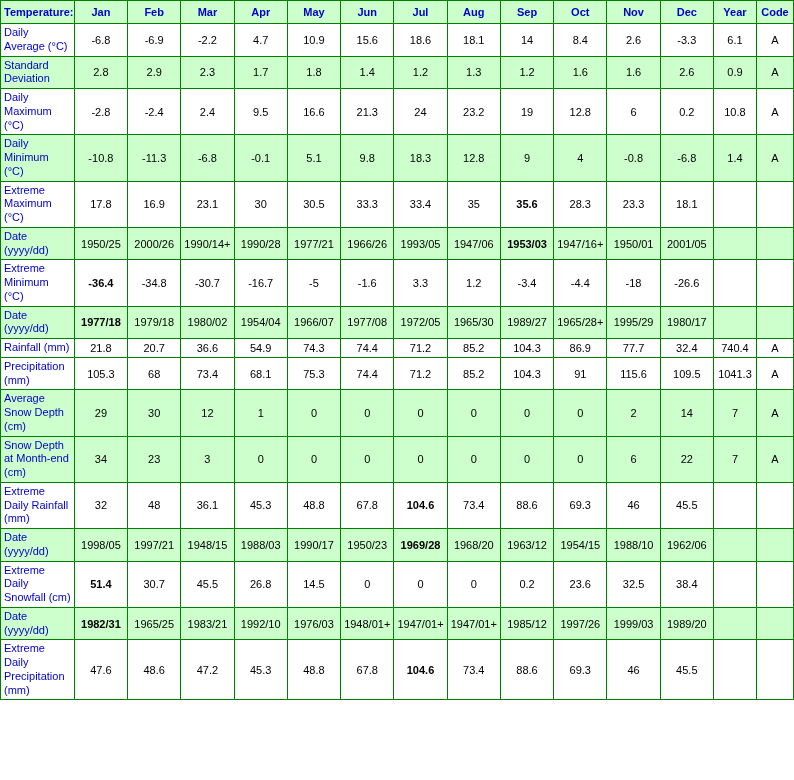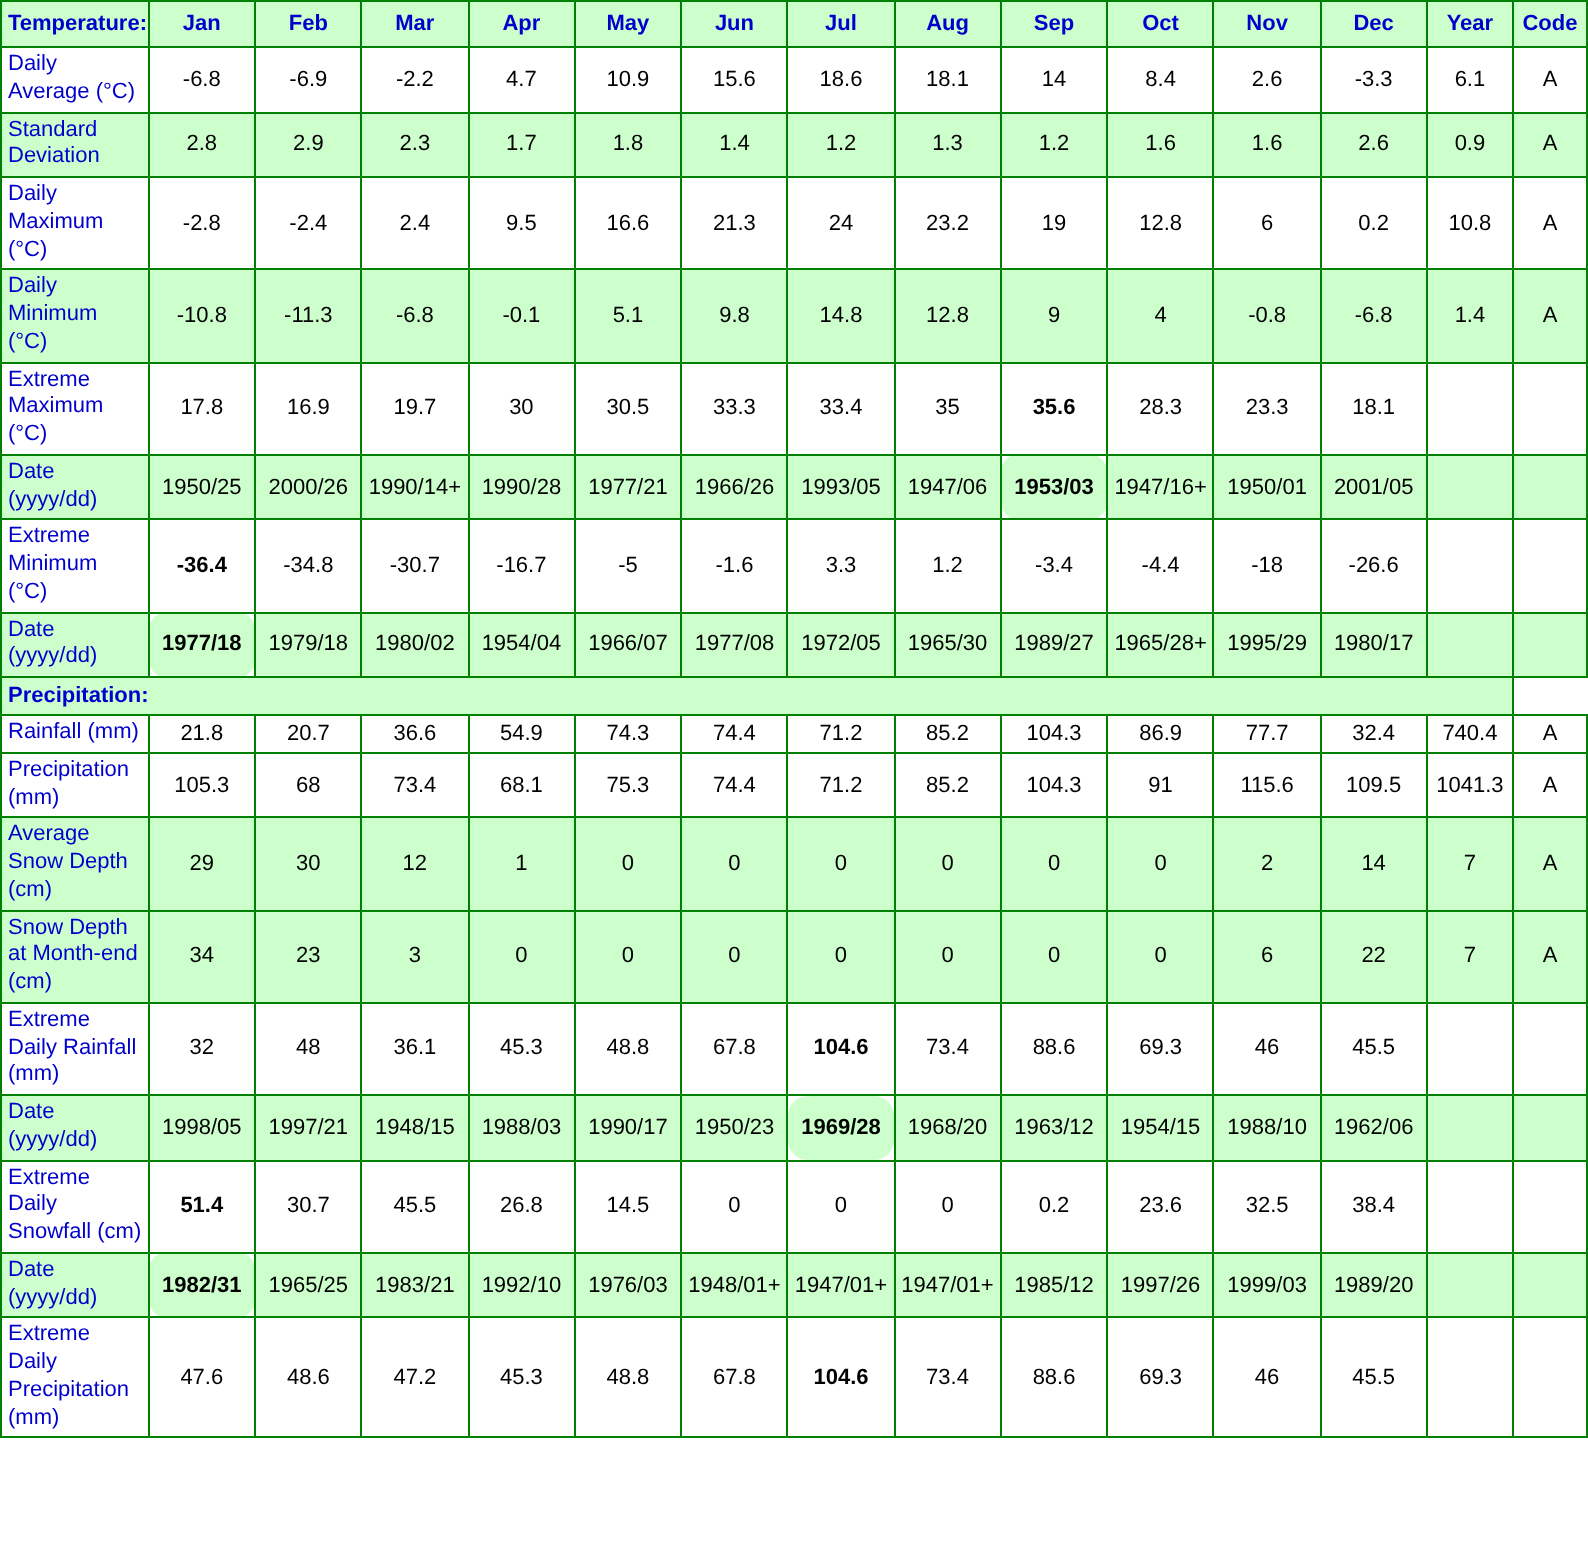--- a/index.html
+++ b/index.html
@@ -55,21 +55,20 @@
   
   tr.section td {
     background: #ccffcc;
     color: #0000cc;
     font-weight: bold;
     text-align: left;
     height: 14px;
   }
   td.bold {
     font-weight: bold;
-    border-radius: 10px;
   }
   
   col.c-label { width: 72px; }
   col.c-month { width: 52px; }
   col.c-year  { width: 42px; }
   col.c-code  { width: 36px; }
 </style>
 </head>
 <body>
 
@@ -161,34 +160,34 @@
         <td class="val">A</td>
       </tr>
       <tr class="shade">
         <td class="rowlabel">Daily Minimum (°C)</td>
         <td class="val">-10.8</td>
         <td class="val">-11.3</td>
         <td class="val">-6.8</td>
         <td class="val">-0.1</td>
         <td class="val">5.1</td>
         <td class="val">9.8</td>
-        <td class="val">14.8</td>
+        <td class="val">18.3</td>
         <td class="val">12.8</td>
         <td class="val">9</td>
         <td class="val">4</td>
         <td class="val">-0.8</td>
         <td class="val">-6.8</td>
         <td class="val">1.4</td>
         <td class="val">A</td>
       </tr>
       <tr class="plain">
         <td class="rowlabel">Extreme Maximum (°C)</td>
         <td class="val">17.8</td>
         <td class="val">16.9</td>
-        <td class="val">19.7</td>
+        <td class="val">23.1</td>
         <td class="val">30</td>
         <td class="val">30.5</td>
         <td class="val">33.3</td>
         <td class="val">33.4</td>
         <td class="val">35</td>
         <td class="val bold">35.6</td>
         <td class="val">28.3</td>
         <td class="val">23.3</td>
         <td class="val">18.1</td>
         <td class="val"></td>
@@ -237,23 +236,20 @@
         <td class="val">1966/07</td>
         <td class="val">1977/08</td>
         <td class="val">1972/05</td>
         <td class="val">1965/30</td>
         <td class="val">1989/27</td>
         <td class="val">1965/28+</td>
         <td class="val">1995/29</td>
         <td class="val">1980/17</td>
         <td class="val"></td>
         <td class="val"></td>
-      </tr>
-      <tr class="section">
-        <td colspan="14">Precipitation:</td>
       </tr>
       <tr class="plain">
         <td class="rowlabel">Rainfall (mm)</td>
         <td class="val">21.8</td>
         <td class="val">20.7</td>
         <td class="val">36.6</td>
         <td class="val">54.9</td>
         <td class="val">74.3</td>
         <td class="val">74.4</td>
         <td class="val">71.2</td>

